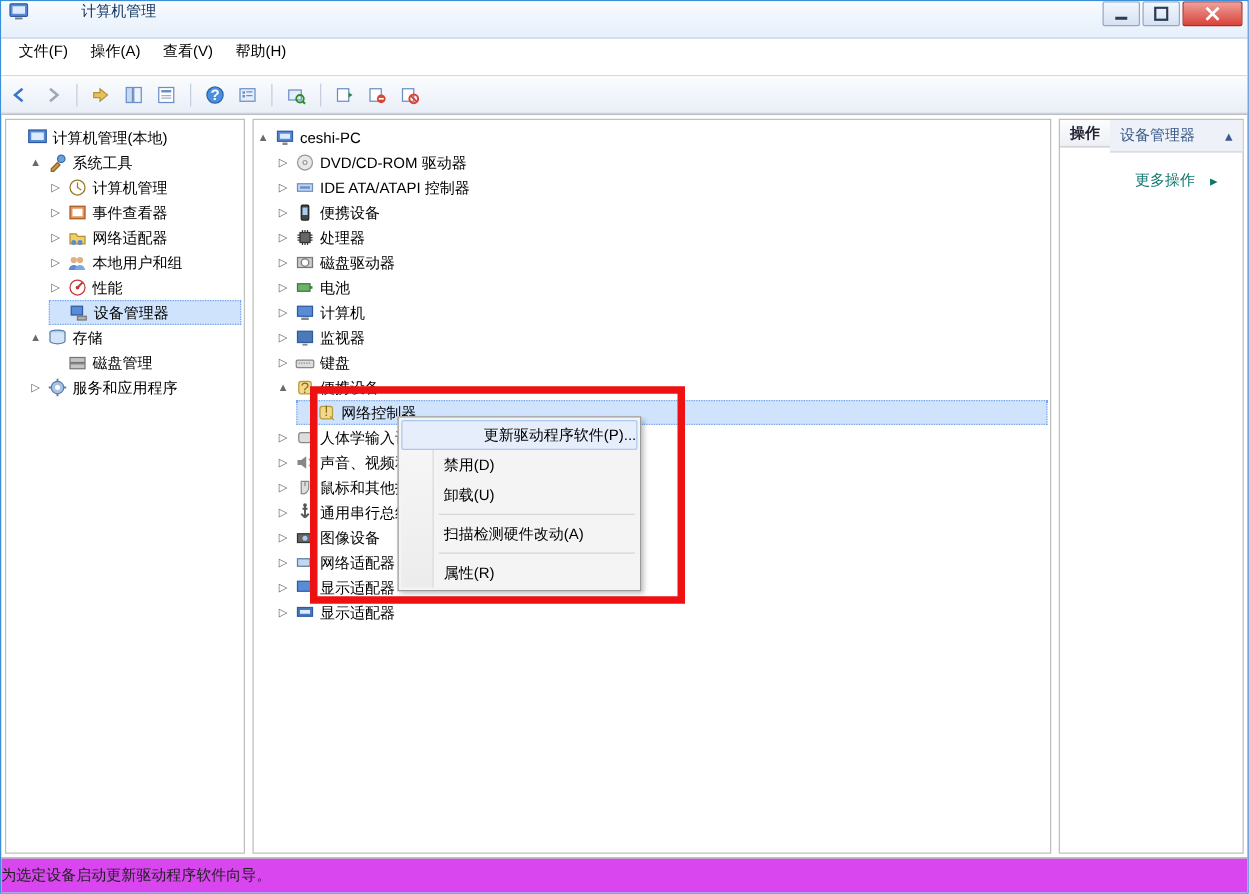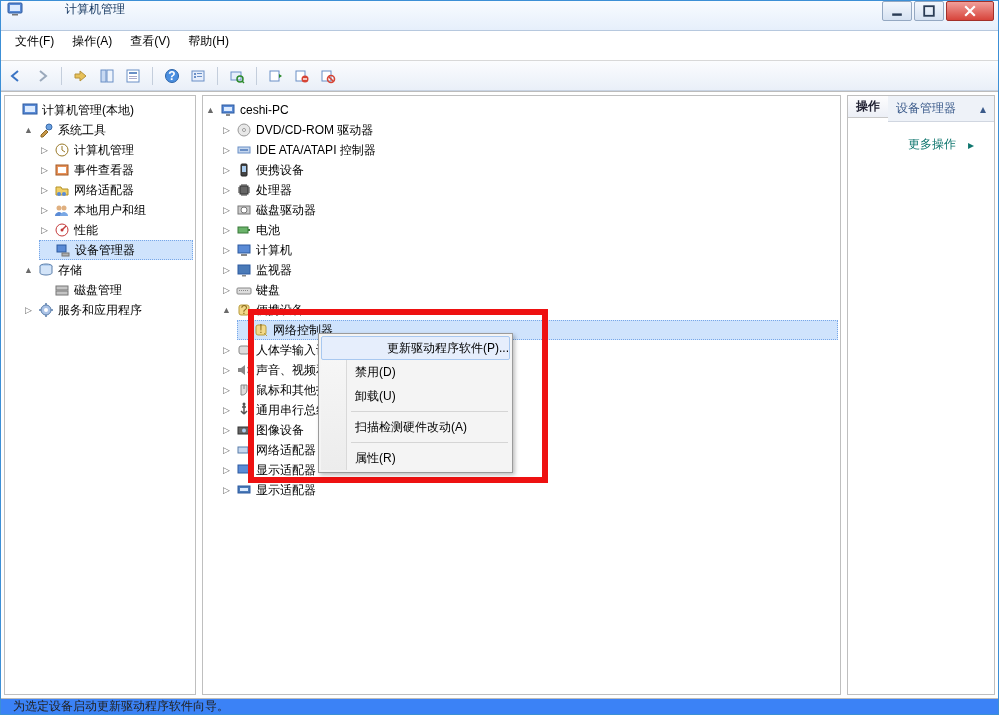--- a/index.html
+++ b/index.html
@@ -53,21 +53,21 @@
 .ctxmenu .gutter { position:absolute; left:2px; top:2px; bottom:2px; width:26px; background:linear-gradient(#f8f8f8,#ececec); border-right:1px solid #d9d9d9; }
 .ctx-item { position:relative; height:24px; display:flex; align-items:center; padding-left:34px; cursor:pointer; color:#000; }
 .ctx-item.hover { background:#e6eefc; border:1px solid #a8c8f0; border-radius:2px; padding-left:33px;justify-content:flex-end; }
 .ctx-sep { height:1px; margin:3px 2px 3px 30px; background:#d5d5d5; }
 .ctx-item.bold { font-weight:normal; }
 
 
 .redbox { position:absolute; left:248px; top:309px; width:300px; height:174px; border:6px solid #e11; z-index:15; pointer-events:none; }
 
 
-.statusbar { height:16px; background:#3b82f6; border-top:1px solid #bdbdbd; display:flex; align-items:center; padding:0 12px; color:#222; }
+.statusbar { height:28px; background:#d946ef; border-top:1px solid #bdbdbd; display:flex; align-items:center; padding:0 0; color:#222; }
 
 
 svg.ic { width:16px; height:16px; }
 svg.ic12 { width:12px; height:12px; }
 </style>
 </head>
 <body>
 
 <div class="titlebar">
   <span class="app-icon">

